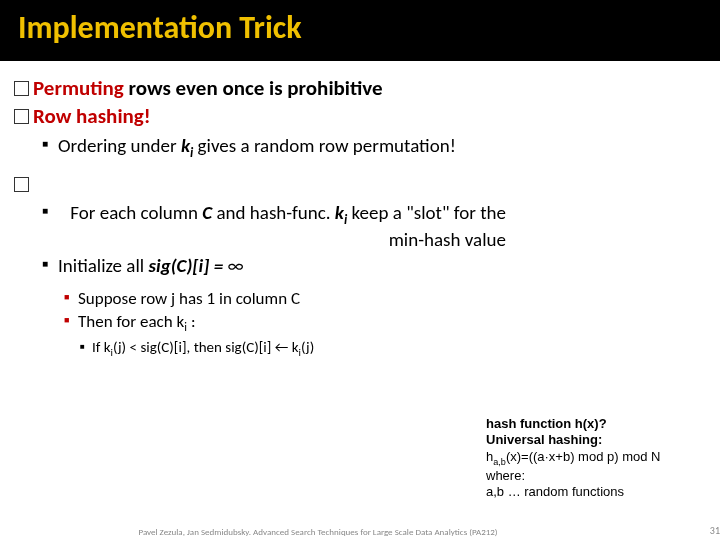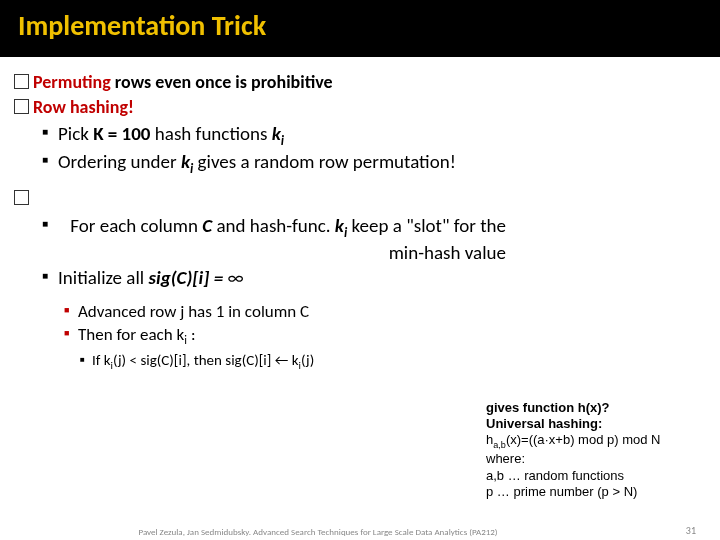--- a/index.html
+++ b/index.html
@@ -1,99 +1,95 @@
 <!DOCTYPE html>
 <html><head>
 <meta charset="utf-8">
 <style>
   * { margin: 0; padding: 0; box-sizing: border-box; }
   body { width: 720px; height: 540px; font-family: Calibri, Arial, sans-serif; background: #fff; position: relative; overflow: hidden; }
   .title-bar { background: #000; padding: 8px 18px 14px 18px; }
-  .title { color: #f0c000; font-size: 28px; font-weight: bold; }
+  .title { color: #f0c000; font-size: 32px; font-weight: bold; }
   .content { padding: 14px 14px 0 14px; }
-  .top-item { font-size: 18px; color: #000; font-weight: bold; margin-bottom: 2px; line-height: 1.25; }
+  .top-item { font-size: 21px; color: #000; font-weight: bold; margin-bottom: 2px; line-height: 1.25; }
   .top-item .lead { color: #c00000; }
   .box { display: inline-block; width: 15px; height: 15px; border: 1.5px solid #333; vertical-align: -1px; margin-right: 4px; }
   .sub-list { margin: 4px 0 10px 28px; }
   .sub-item { font-size: 19px; color: #000; line-height: 1.3; padding-left: 16px; position: relative; margin-bottom: 1px; }
   .sub-item::before { content: "■"; color: #000; position: absolute; left: 0; top: 3px; font-size: 10px; }
   .sub-item .bold { font-weight: bold; }
   .sub-item .ital { font-style: italic; }
   .sub2-list { margin: 2px 0 0 50px; }
   .sub2-item { font-size: 17px; color: #000; line-height: 1.3; padding-left: 14px; position: relative; margin-bottom: 1px; }
   .sub2-item::before { content: "■"; color: #c00000; position: absolute; left: 0; top: 3px; font-size: 9px; }
   .sub3-list { margin: 2px 0 0 66px; }
   .sub3-item { font-size: 15px; color: #000; line-height: 1.3; padding-left: 12px; position: relative; }
   .sub3-item::before { content: "■"; color: #000; position: absolute; left: 0; top: 3px; font-size: 8px; }
   sub { font-size: 0.7em; vertical-align: sub; }
   .side-note { position: absolute; right: 18px; bottom: 40px; width: 216px; font-family: Arial, sans-serif; font-size: 13px; line-height: 1.25; color: #000; }
   .side-note b { font-weight: bold; }
   .footer { position: absolute; bottom: 3px; left: 0; width: 636px; text-align: center; font-size: 9px; color: #888; }
-  .pagenum { position: absolute; bottom: 3px; right: 24px; font-size: 10px; color: #888; }
+  .pagenum { position: absolute; bottom: 3px; right: 0; font-size: 10px; color: #888; }
 </style>
 </head>
 <body>
 
 <div class="title-bar">
   <div class="title">Implementation Trick</div>
 </div>
 
 <div class="content">
 
   <div class="top-item">
     <span class="box"></span><span class="lead">Permuting</span><span> rows even once is prohibitive</span>
   </div>
 
   <div class="top-item">
     <span class="box"></span><span class="lead">Row hashing!</span>
   </div>
 
   <div class="sub-list">
     <div class="sub-item">
-      <span>Pick </span><span class="bold">K = 100</span><span> hash functions </span><span class="bold ital">k</span><sub class="bold ital">i</sub>
-    </div>
-    <div class="sub-item">
       <span>Ordering under </span><span class="bold ital">k</span><sub class="bold ital">i</sub><span> gives a random row permutation!</span>
     </div>
   </div>
 
   <div class="top-item">
     <span class="box"></span>
   </div>
 
   <div class="sub-list">
     <div class="sub-item" style="padding-right:200px;text-align:right;">
       <span>For each column </span><span class="bold ital">C</span><span> and hash-func. </span><span class="bold ital">k</span><sub class="bold ital">i</sub><span> keep a "slot" for the min-hash value</span>
     </div>
     <div class="sub-item">
       <span>Initialize all </span><span class="bold ital">sig(C)[i] = </span><span>∞</span>
     </div>
   </div>
 
   <div class="sub2-list">
     <div class="sub2-item">
-      <span>Advanced row </span><span class="bold ital">j</span><span> has 1 in column </span><span class="bold ital">C</span>
+      <span>Suppose row </span><span class="bold ital">j</span><span> has 1 in column </span><span class="bold ital">C</span>
     </div>
     <div class="sub2-item">
       <span>Then for each </span><span class="bold ital">k</span><sub class="bold ital">i</sub><span> :</span>
     </div>
   </div>
 
   <div class="sub3-list">
     <div class="sub3-item">
       <span>If </span><span class="bold ital">k</span><sub class="bold ital">i</sub><span class="bold ital">(j) &lt; sig(C)[i]</span><span>, then </span><span class="bold ital">sig(C)[i] </span><span class="bold">←</span><span class="bold ital"> k</span><sub class="bold ital">i</sub><span class="bold ital">(j)</span>
     </div>
   </div>
 
 </div>
 
 <div class="side-note">
   <br>
-  <b>gives function h(x)?</b><br>
+  <b>hash function h(x)?</b><br>
   <b>Universal hashing:</b><br>
   <span>h</span><sub>a,b</sub><span>(x)=((a·x+b) mod p) mod N</span><br>
   <span>where:</span><br>
   <span>a,b … random functions</span><br>
-  <span>p … prime number (p &gt; N)</span>
 </div>
 
 <div class="footer">Pavel Zezula, Jan Sedmidubsky. Advanced Search Techniques for Large Scale Data Analytics (PA212)</div>
 <div class="pagenum">31</div>
 
 </body></html>

